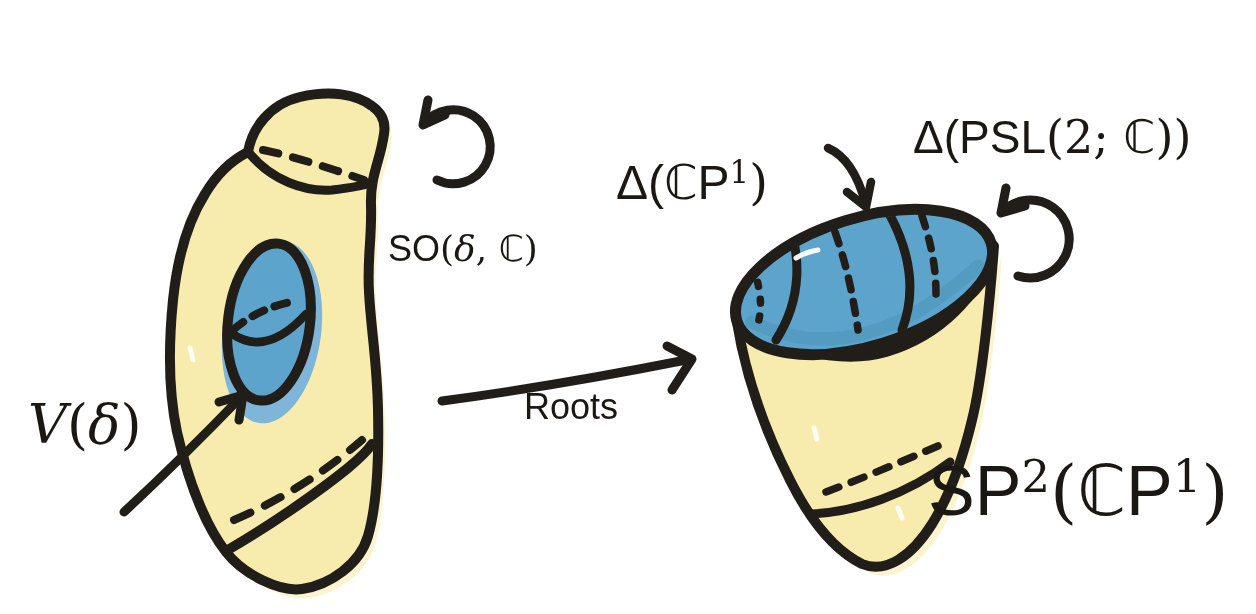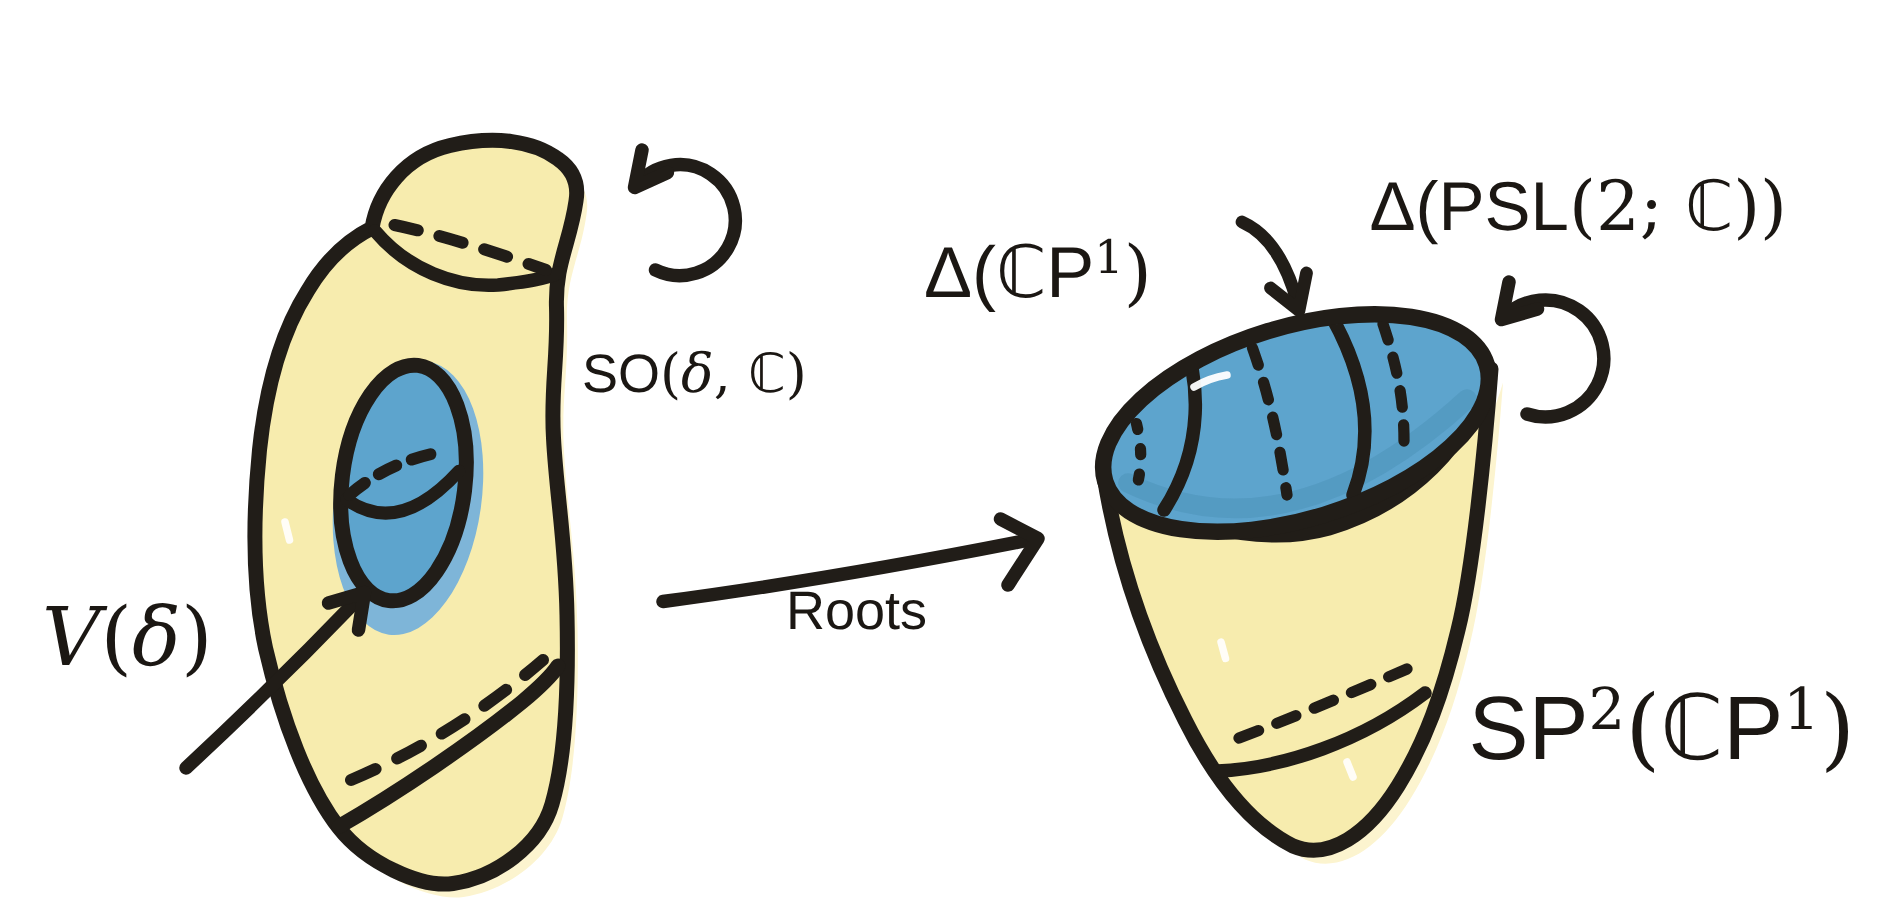--- a/index.html
+++ b/index.html
@@ -26,21 +26,21 @@
   .t-bb    { font-family: "DejaVu Sans", sans-serif; }
   .t-mathit{ font-family: "DejaVu Serif", "Liberation Serif", serif; font-style: italic; }
   .sup     { position: relative; top: -0.52em; font-size: 64%; font-family: "DejaVu Serif", serif; }
 
   .label-cp2       { left: 100px; top: 56px;  font-size: 82px; }
   .label-so        { left: 388px; top: 199px; font-size: 36px; margin-top: 32px; }
   .label-vdelta    { left: 28px;  top: 398px; font-size: 54px; }
   .label-roots     { left: 524px; top: 389px; font-size: 36px; }
   .label-delta-cp1 { left: 616px; top: 158px; font-size: 48px; }
   .label-delta-psl { left: 901px; top: 114px; font-size: 46px; margin-left: 12px; }
-  .label-sp2cp1    { left: 979px; top: 456px; font-size: 60px; }
+  .label-sp2cp1    { left: 928px; top: 456px; font-size: 70px; }
 </style>
 </head>
 <body>
 
 <div class="stage">
 
   <svg width="1256" height="614" viewBox="0 0 1256 614">
     <defs>
       <clipPath id="rimClip">
         <ellipse cx="864" cy="282" rx="127" ry="59" transform="rotate(-17 864 282)"></ellipse>

